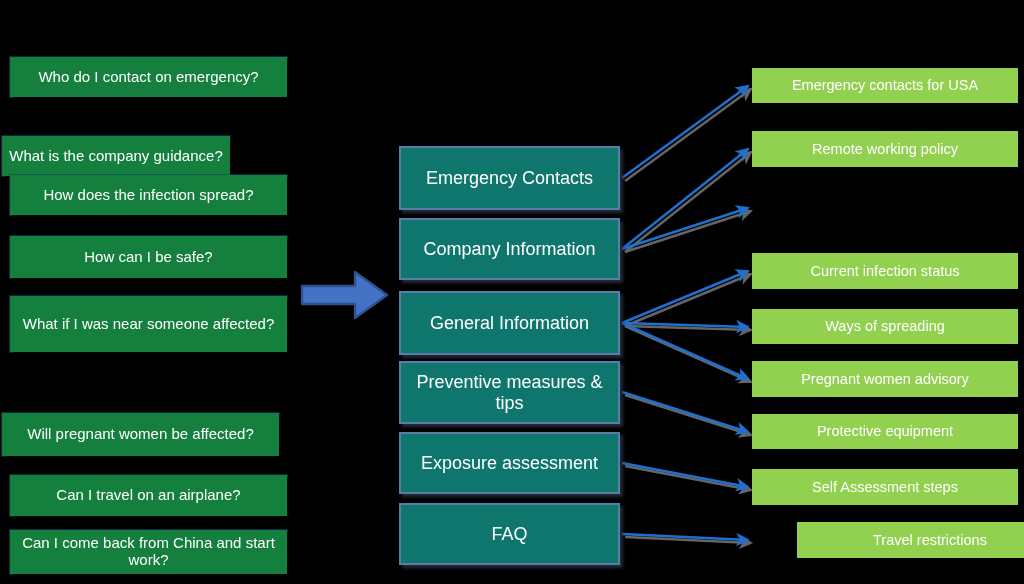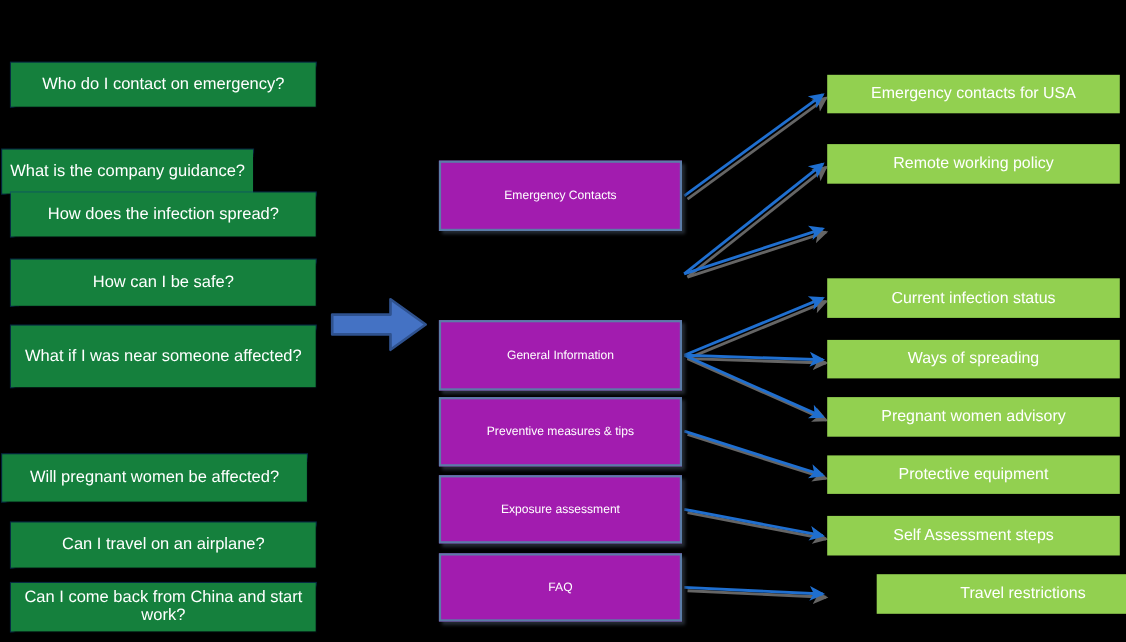--- a/index.html
+++ b/index.html
@@ -38,23 +38,23 @@
     background: #15803d;
     font-size: 15px;
     font-weight: 400;
     box-shadow: 3px 3px 2px rgba(0,0,0,0.85),
                 0 0 0 1px rgba(10,70,110,0.6);
     padding: 2px 6px;
     text-align: center;
   }
   
   .cat-box {
-    background: #a21caf;
+    background: #0f766e;
     border: 2px solid #5b7ca8;
-    font-size: 11px;
+    font-size: 18px;
     box-shadow: 3px 3px 3px rgba(40,48,58,0.9);
     padding: 18px 8px;
   }
   
   .leaf-box {
     background: #92d050;
     font-size: 14.5px;
     box-shadow: 2px 2px 2px rgba(0,0,0,0.8);
     padding: 2px 6px;
   }
@@ -137,20 +137,23 @@
   <div class="box q-box" style="left:10px; top:475px; width:277px; height:41px;">
     <span>Can I travel on an airplane?</span>
   </div>
   <div class="box q-box" style="left:10px; top:530px; width:277px; height:44px;">
     <span>Can I come back from China and start work?</span>
   </div>
 
   <div class="box cat-box" style="left:399px; top:146px; width:221px; height:64px;">
     <span>Emergency Contacts</span>
   </div>
+  <div class="box cat-box" style="left:399px; top:218px; width:221px; height:62px;">
+    <span>Company Information</span>
+  </div>
   <div class="box cat-box" style="left:399px; top:291px; width:221px; height:64px;">
     <span>General Information</span>
   </div>
   <div class="box cat-box" style="left:399px; top:361px; width:221px; height:63px;">
     <span>Preventive measures &amp; tips</span>
   </div>
   <div class="box cat-box" style="left:399px; top:432px; width:221px; height:62px;">
     <span>Exposure assessment</span>
   </div>
   <div class="box cat-box" style="left:399px; top:503px; width:221px; height:62px;">

